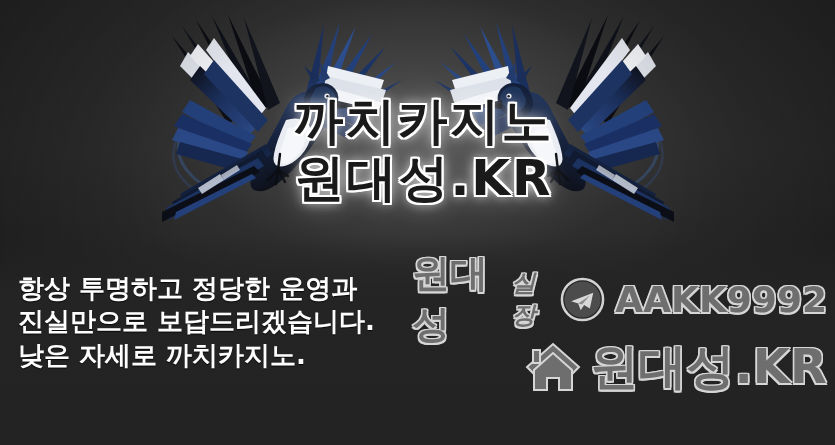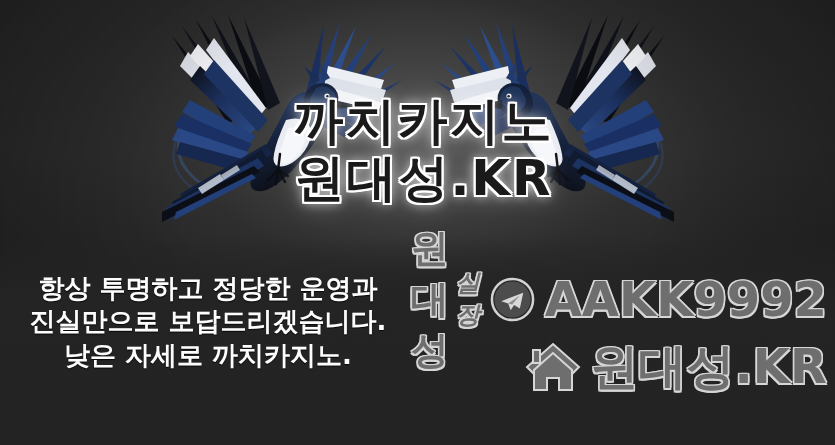--- a/index.html
+++ b/index.html
@@ -80,21 +80,21 @@
   }
   .title-line.l1 { font-size: 50px; }
   .title-line.l2 { font-size: 50px; margin-top: 6px; }
 
   
   .slogan {
     position: absolute;
     left: 18px;
     top: 272px;
     width: 380px;
-    text-align: center;
+    text-align: left;
     z-index: 6;
   }
   .slogan-line {
     font-family: "DejaVu Sans", "Liberation Sans", sans-serif;
     font-weight: 700;
     font-size: 26px;
     line-height: 1.28;
     color: #fdfdfd;
     letter-spacing: 0px;
     text-shadow: 0 1px 1px rgba(0,0,0,0.8);
@@ -122,21 +122,21 @@
     font-weight: 700;
     font-family: "DejaVu Sans", "Liberation Sans", sans-serif;
     text-shadow:
       -1.5px 0 0 #d6d6d6, 1.5px 0 0 #d6d6d6,
        0 -1.5px 0 #d6d6d6, 0 1.5px 0 #d6d6d6,
       -1.5px -1.5px 0 #d6d6d6, 1.5px -1.5px 0 #d6d6d6,
       -1.5px 1.5px 0 #d6d6d6, 1.5px 1.5px 0 #d6d6d6;
   }
   .name-big   { font-size: 38px; letter-spacing: 0px; }
   .name-small { font-size: 24px; letter-spacing: 0px; margin-left: -2px; font-style: italic; }
-  .tg-handle  { font-size: 48px; letter-spacing: 0px; }
+  .tg-handle  { font-size: 36px; letter-spacing: 0px; }
   .site-name  { font-size: 48px; letter-spacing: 0px; }
 
   .icon-tg, .icon-home { display: block; flex: 0 0 auto; }
   .icon-tg  { width: 47px; height: 47px; }
   .icon-home{ width: 58px; height: 54px; }
 </style>
 </head>
 <body>
 
 <div id="banner">

